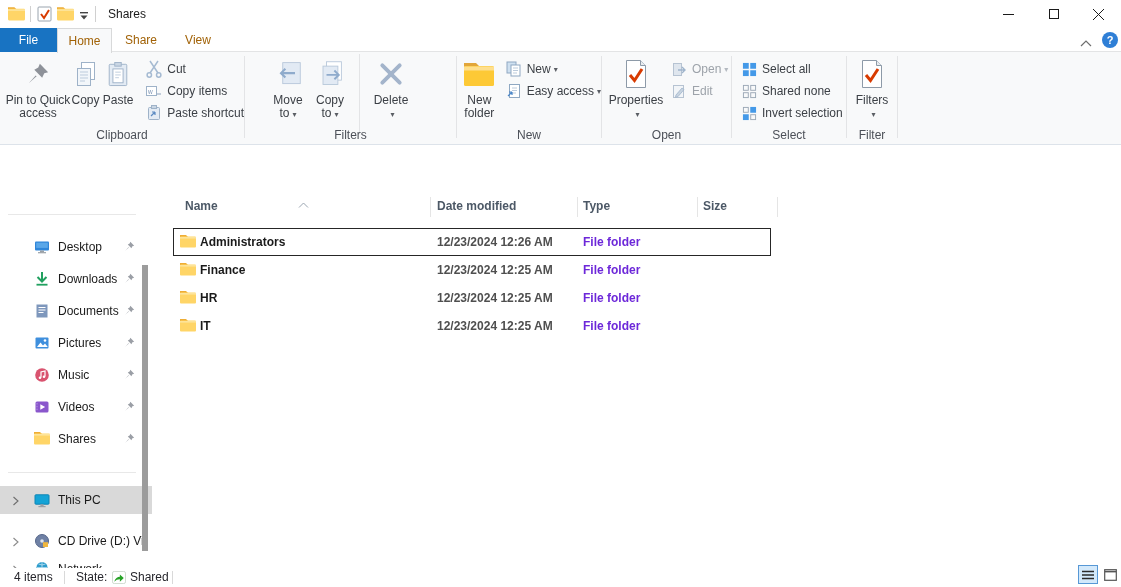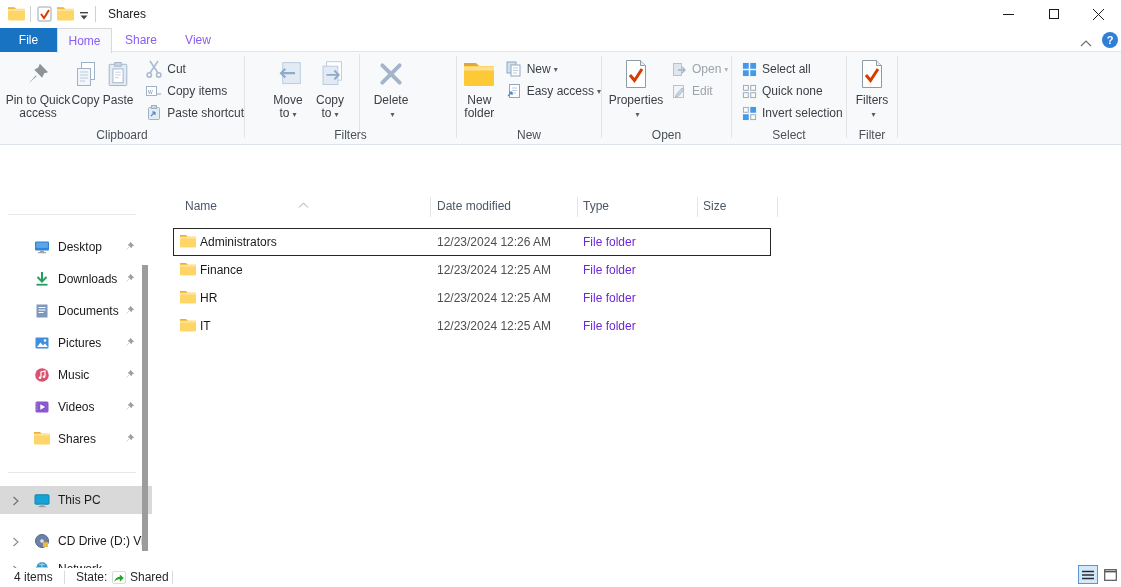--- a/index.html
+++ b/index.html
@@ -8,21 +8,21 @@
   .abs { position:absolute; }
 
   
   .titlebar { left:0; top:0; width:1121px; height:28px; background:#fff; }
   .qat-sep { width:1px; height:16px; background:#d0d0d0; top:6px; }
   .win-title { top:7px; font-size:12px; color:#1a1a1a; white-space:nowrap; }
   .winbtn { width:45px; height:28px; display:flex; align-items:center; justify-content:center; top:0; }
 
   
   .tabsrow { left:0; top:28px; width:1121px; height:24px; background:#fff; border-bottom:1px solid #e3e4e5; }
-  .tab { height:24px; display:flex; align-items:center; justify-content:center; font-size:12px; color:#8b5cf6; top:0; }
+  .tab { height:24px; display:flex; align-items:center; justify-content:center; font-size:12px; color:#a16207; top:0; }
   .tab-file { left:0; width:57px; background:#1873c2; color:#fff; }
   .tab-home { left:57px; width:55px; background:#f8f9fa; border:1px solid #d8d9da; border-bottom:none; height:25px; z-index:2; }
   .tab-share { left:112px; width:58px; }
   .tab-view { left:170px; width:56px; }
 
   
   .ribbon { left:0; top:52px; width:1121px; height:93px; background:#f8f9fa; border-bottom:1px solid #dde3ea; }
   .rgroup { top:0; height:92px; }
   .rgroup .glabel { position:absolute; bottom:2px; left:0; right:0; text-align:center; color:#4c5058; font-size:12px; }
   .gsep { top:4px; width:1px; height:82px; background:#e3e4e6; }
@@ -52,21 +52,21 @@
   .sitem .sicon { position:absolute; left:34px; top:6px; }
   .sitem .pin { position:absolute; left:124px; top:8px; }
   .titem { left:0; width:152px; height:28px; }
   .titem .chev { position:absolute; left:12px; top:9px; }
   .titem .sicon { position:absolute; left:34px; top:6px; }
   .titem .slabel { position:absolute; left:58px; top:0; line-height:28px; white-space:nowrap; max-width:86px; overflow:hidden; }
   .titem.selected { background:#d9d9d9; }
   .sb-thumb { left:142px; width:6px; background:#9c9c9c; }
 
   
-  .content { left:152px; top:193px; width:969px; height:394px; background:#fff; }
+  .content { left:152px; top:193px; width:969px; height:394px; background:#fff;font-weight:bold; }
   .colhead { position:absolute; top:0; height:26px; line-height:26px; color:#4c5866; }
   .colsep { position:absolute; top:4px; width:1px; height:20px; background:#e5e5e5; }
   .frow { position:absolute; left:21px; width:598px; height:28px; }
   .frow.selected { outline:1px solid #262626; outline-offset:-1px; }
   .frow .ficon { position:absolute; left:7px; top:6px; }
   .frow .fname { position:absolute; left:27px; line-height:28px; color:#1a1a1a; }
   .frow .fdate { position:absolute; left:264px; line-height:28px; color:#4f4f4f; }
   .frow .ftype { position:absolute; left:410px; line-height:28px; color:#6d28d9; }
 
   
@@ -349,21 +349,21 @@
         <span class="sic">
           <svg width="15" height="15" viewBox="0 0 16 16">
               <g fill="none" stroke="#9aa7b5">
                 <rect x="1.5" y="1.5" width="5.2" height="5.2"></rect>
                 <rect x="9.3" y="1.5" width="5.2" height="5.2"></rect>
                 <rect x="1.5" y="9.3" width="5.2" height="5.2"></rect>
                 <rect x="9.3" y="9.3" width="5.2" height="5.2"></rect>
               </g>
             </svg>
         </span>
-          <span>Quick none</span>
+          <span>Shared none</span>
       </div>
       <div class="rrow">
         <span class="sic">
           <svg width="15" height="15" viewBox="0 0 16 16">
               <rect x="1.5" y="1.5" width="5.2" height="5.2" fill="none" stroke="#9aa7b5"></rect>
               <rect x="8.8" y="1" width="6.2" height="6.2" fill="#4499e8"></rect>
               <rect x="1" y="8.8" width="6.2" height="6.2" fill="#4499e8"></rect>
               <rect x="9.3" y="9.3" width="5.2" height="5.2" fill="none" stroke="#9aa7b5"></rect>
             </svg>
         </span>

